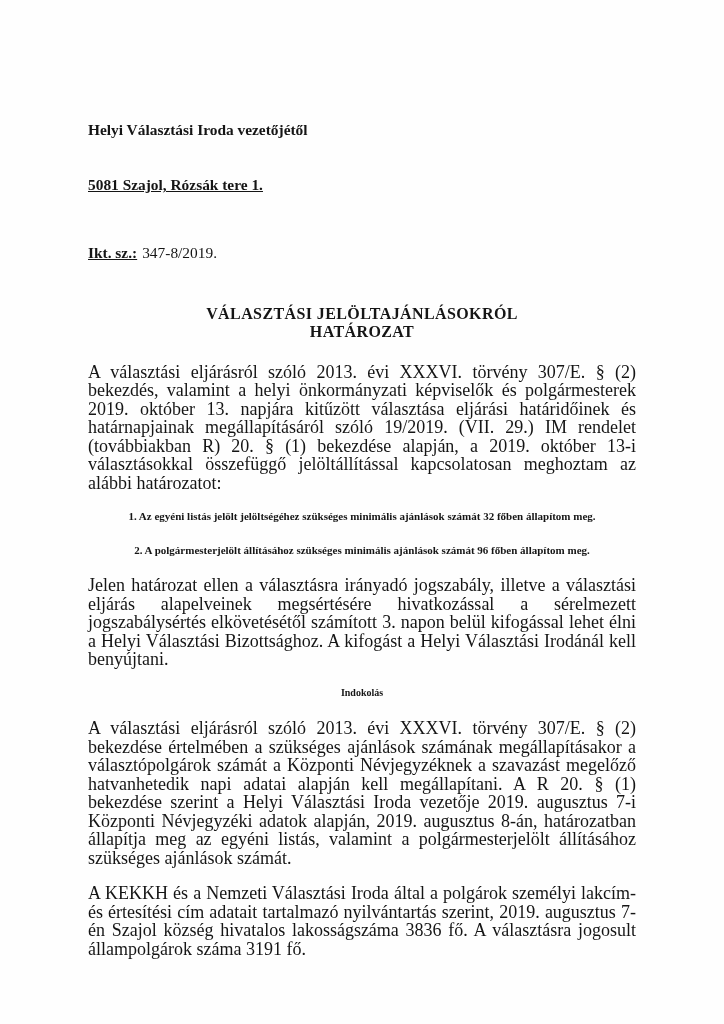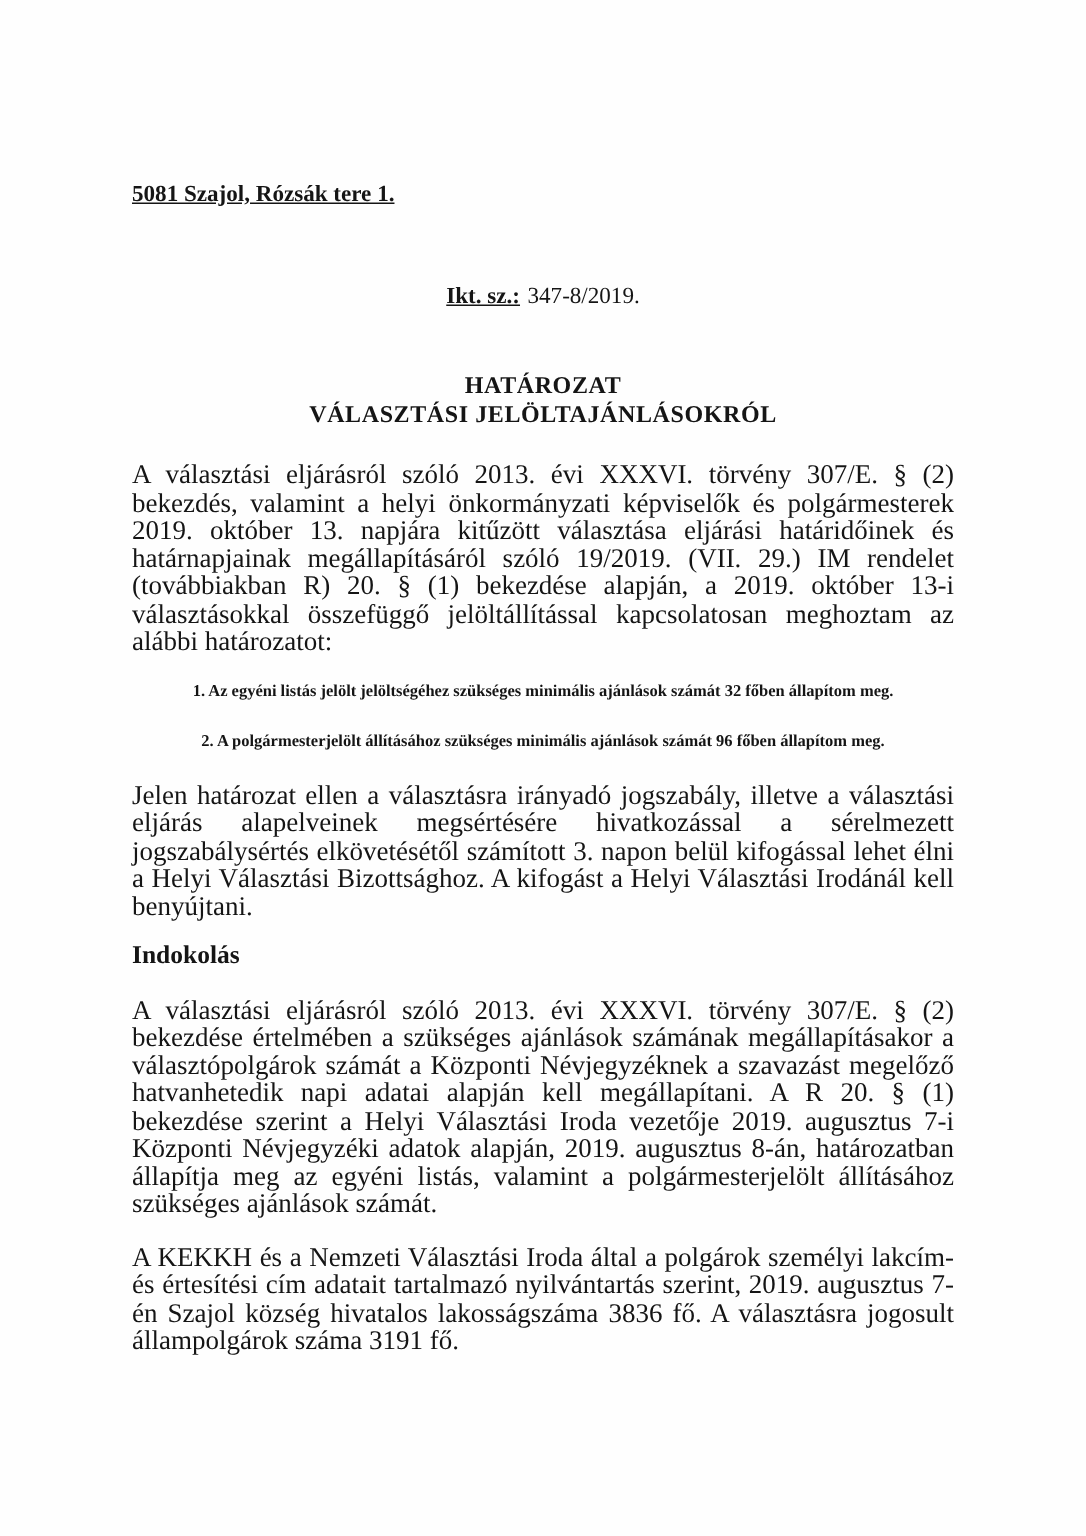--- a/index.html
+++ b/index.html
@@ -23,21 +23,20 @@
     font-weight: bold;
     font-size: 15.4px;
     line-height: 18.4px;
     white-space: pre-wrap;
   }
   .letterhead .address { text-decoration: underline; }
   .ref-line {
     margin-top: 13px;
     font-size: 15.4px;
     line-height: 18.4px;
-    text-align: center;
   }
   .ref-label { font-weight: bold; text-decoration: underline; }
   .ref-value { margin-left: 5px; }
   
   .title-block {
     margin-top: 42px;
     text-align: center;
     font-weight: bold;
     font-size: 16px;
     line-height: 18.5px;
@@ -57,42 +56,43 @@
     margin-top: 15px;
     padding: 0 10px;
     font-weight: bold;
     font-size: 11px;
     line-height: 18.5px;
     text-align: center;
   }
   
   .heading-center {
     margin-top: 15px;
-    text-align: left;
+    text-align: center;
     font-weight: bold;
-    font-size: 17px;
+    font-size: 10px;
     line-height: 18.5px;
   }
 </style>
 </head>
 <body>
 
 <div class="page">
 
   <div class="letterhead">
+    <div class="sender">Helyi Választási Iroda vezetőjétől</div>
     <div class="address">5081 Szajol, Rózsák tere 1.</div>
   </div>
 
   <div class="ref-line">
     <span class="ref-label">Ikt. sz.:</span><span class="ref-value">347-8/2019.</span>
   </div>
 
   <div class="title-block">
+    <div>VÁLASZTÁSI JELÖLTAJÁNLÁSOKRÓL</div>
     <div>HATÁROZAT</div>
-    <div>VÁLASZTÁSI JELÖLTAJÁNLÁSOKRÓL</div>
   </div>
 
   <p class="body intro">A választási eljárásról szóló 2013. évi XXXVI. törvény 307/E. § (2) bekezdés, valamint a helyi önkormányzati képviselők és polgármesterek 2019. október 13. napjára kitűzött választása eljárási határidőinek és határnapjainak megállapításáról szóló 19/2019. (VII. 29.) IM rendelet (továbbiakban R) 20. § (1) bekezdése alapján, a 2019. október 13-i választásokkal összefüggő jelöltállítással kapcsolatosan meghoztam az alábbi határozatot:</p>
 
   <p class="decision">1. Az egyéni listás jelölt jelöltségéhez szükséges minimális ajánlások számát 32 főben állapítom meg.</p>
   <p class="decision">2. A polgármesterjelölt állításához szükséges minimális ajánlások számát 96 főben állapítom meg.</p>
 
   <p class="body">Jelen határozat ellen a választásra irányadó jogszabály, illetve a választási eljárás alapelveinek megsértésére hivatkozással a sérelmezett jogszabálysértés elkövetésétől számított 3. napon belül kifogással lehet élni a Helyi Választási Bizottsághoz. A kifogást a Helyi Választási Irodánál kell benyújtani.</p>
 
   <div class="heading-center">Indokolás</div>

